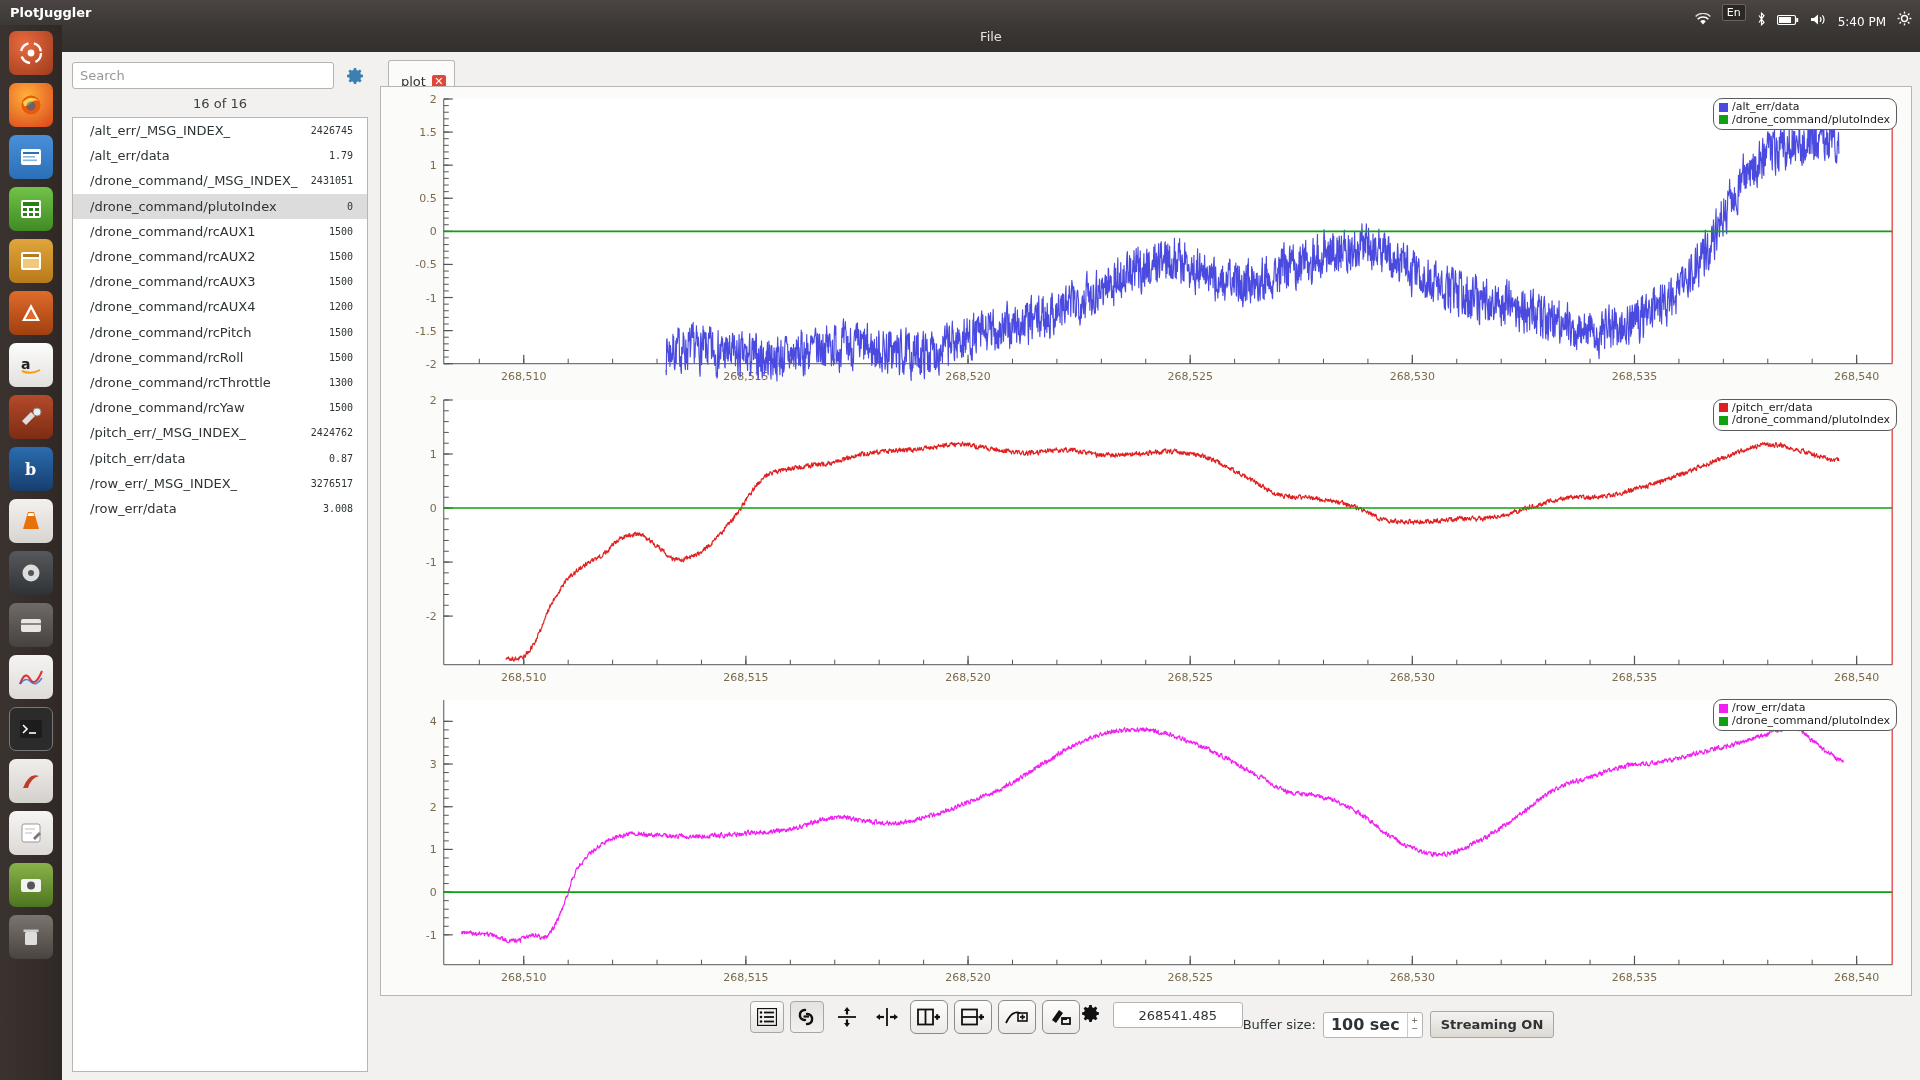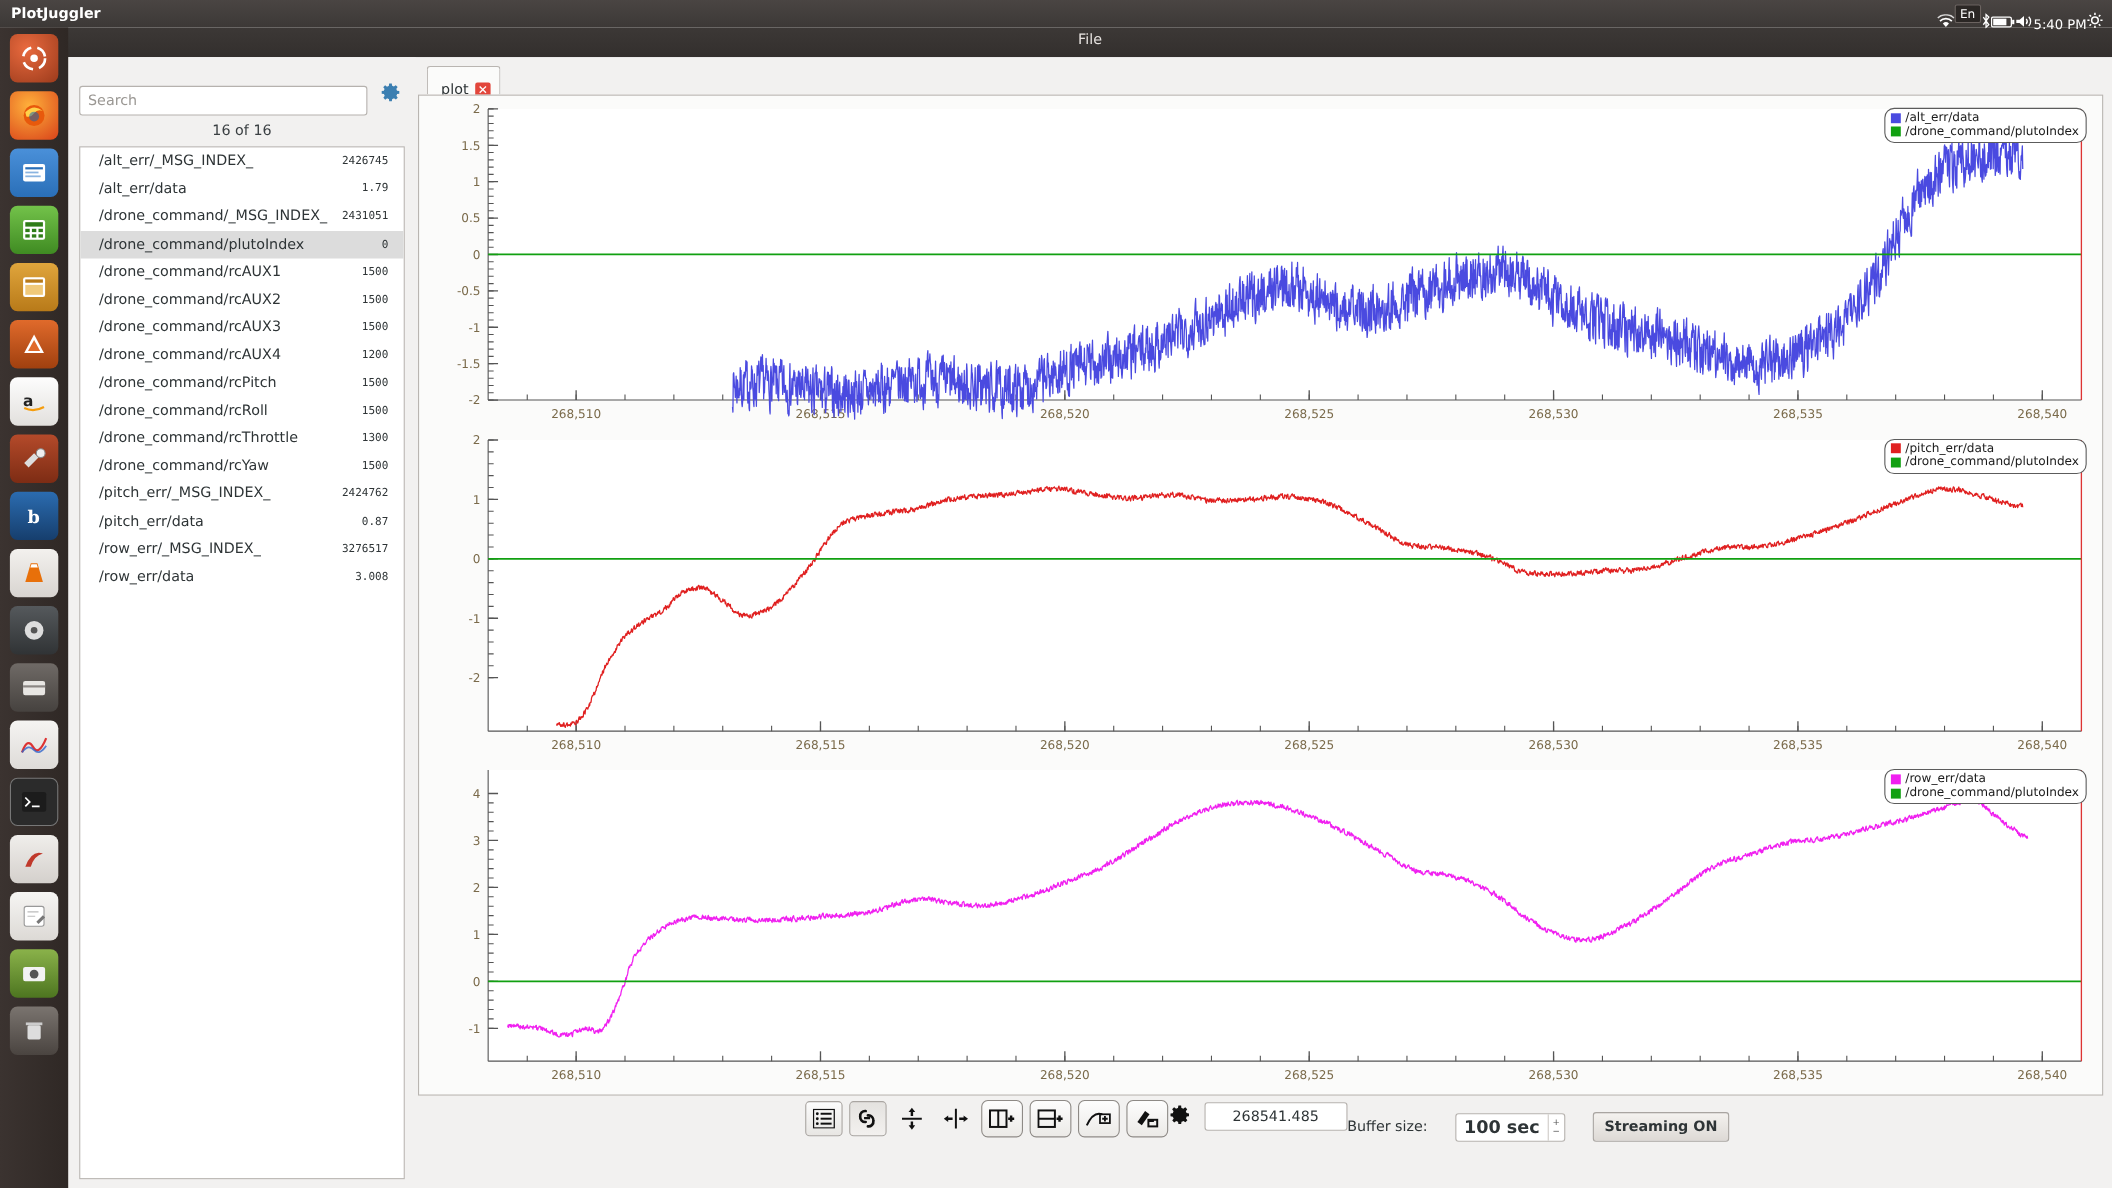--- a/index.html
+++ b/index.html
@@ -18,21 +18,21 @@
     color: #ffffff;
     display: flex;
     align-items: center;
     padding-left: 10px;
     font-size: 13px;
     font-weight: bold;
     position: relative;
   }
   #tray {
     position: absolute; right: 8px; top: 0; height: 25px;
-    display: flex; align-items: center; 
+    display: flex; align-items: center; gap: 11px;
     font-size: 12px; font-weight: normal; color: #fff;
   }
   .tray-ico { display:inline-block; line-height: 25px; margin-top: 20px; }
   .lang-box {
     background:#2b2725; border:1px solid #6b6360; border-radius:2px;
     padding:0 4px; font-size:11px; line-height:15px;
   }
 
   
   #menubar {
@@ -86,21 +86,20 @@
     display: flex; flex-direction: column;
     background: #f2f1f0;
   }
   #searchrow { display: flex; align-items: center; gap: 8px; }
   #search-input {
     flex: 1; height: 27px;
     border: 1px solid #b6b2ae; border-radius: 3px;
     background: #ffffff; padding: 0 7px;
     font-family: "DejaVu Sans", sans-serif; font-size: 13px;
     color: #2e3436;
-    margin-top: 16px;
   }
   #search-input::placeholder { color: #9a9793; }
   #gear-btn {
     width: 26px; height: 26px; border: none; background: transparent;
     cursor: pointer; display:flex;align-items:center;justify-content:center;
   }
   #countrow {
     text-align: center; font-size: 13px; color: #3b4043;
     padding: 7px 0 6px 0;
   }
@@ -216,21 +215,21 @@
     cursor: pointer;
   }
   #statusrow { height: 38px; display: flex; align-items: center; }
   #timebox {
     width: 130px; height: 26px;
     border: 1px solid #b6b2ae; border-radius: 3px;
     background: #fff; margin-left: 12px;
     display: flex; align-items: center; justify-content: center;
     font-size: 13px; color: #2e3436;
   }
-  #statusrow-right { margin-left: auto; display: flex; align-items: center; gap: 25px; margin-top: 19px; }
+  #statusrow-right { margin-left: auto; display: flex; align-items: center; gap: 7px; margin-top: 19px; }
   #bufferlabel { font-size: 13px; color: #2e3436; }
   #bufferspin {
     display: flex; align-items: stretch;
     border: 1px solid #b6b2ae; border-radius: 3px; background: #fff;
     height: 26px;
   }
   #bufferval {
     padding: 0 7px; display:flex; align-items:center;
     font-size: 16px; font-weight: bold; color: #2e3436;
   }

